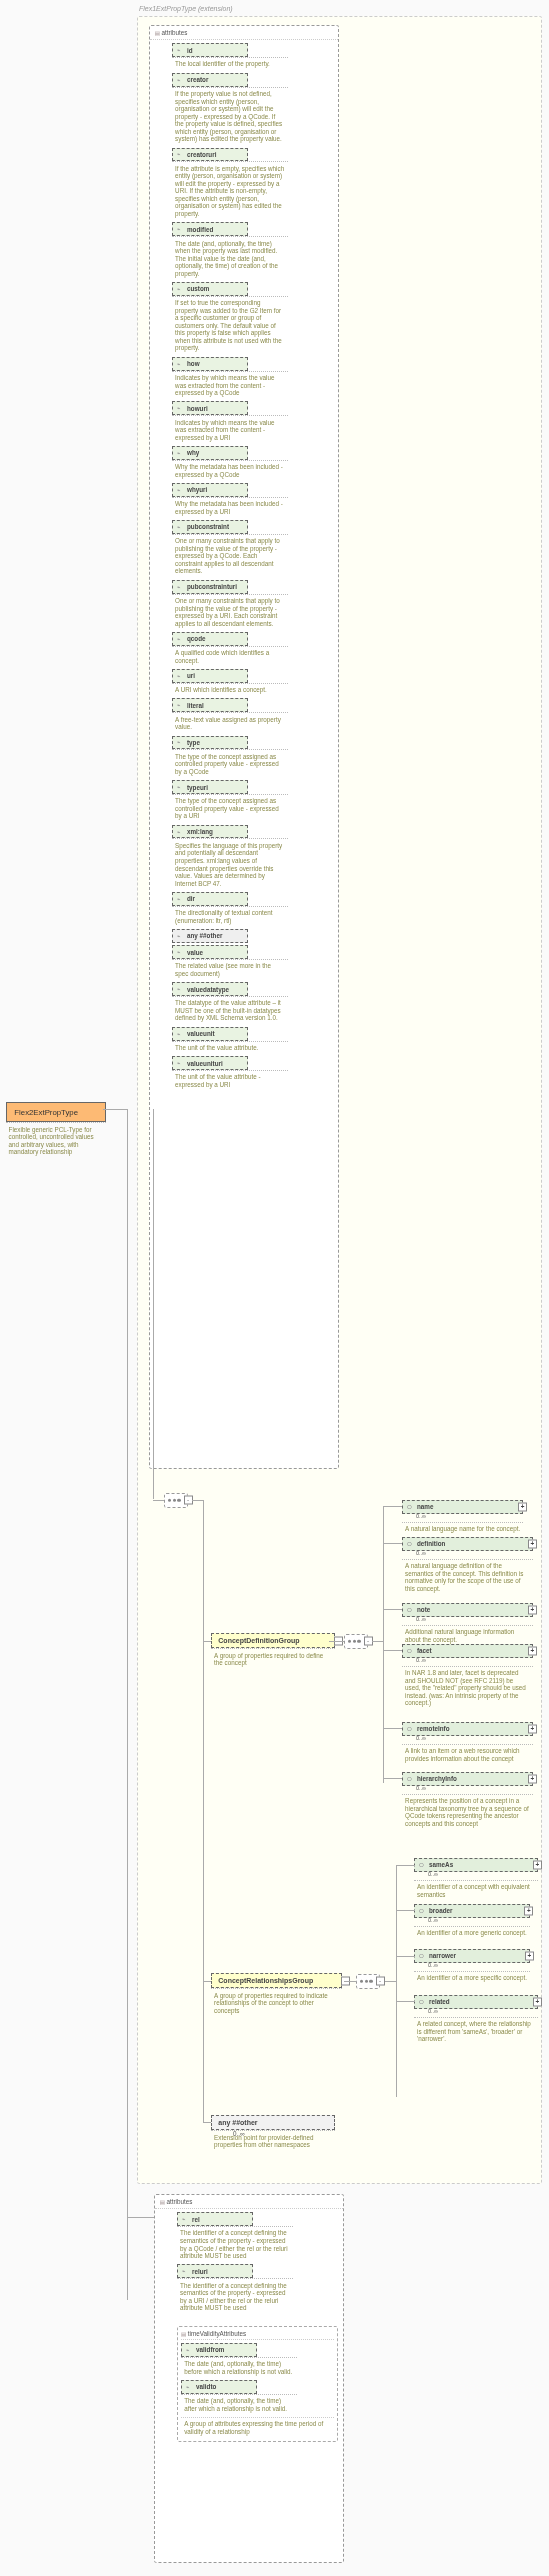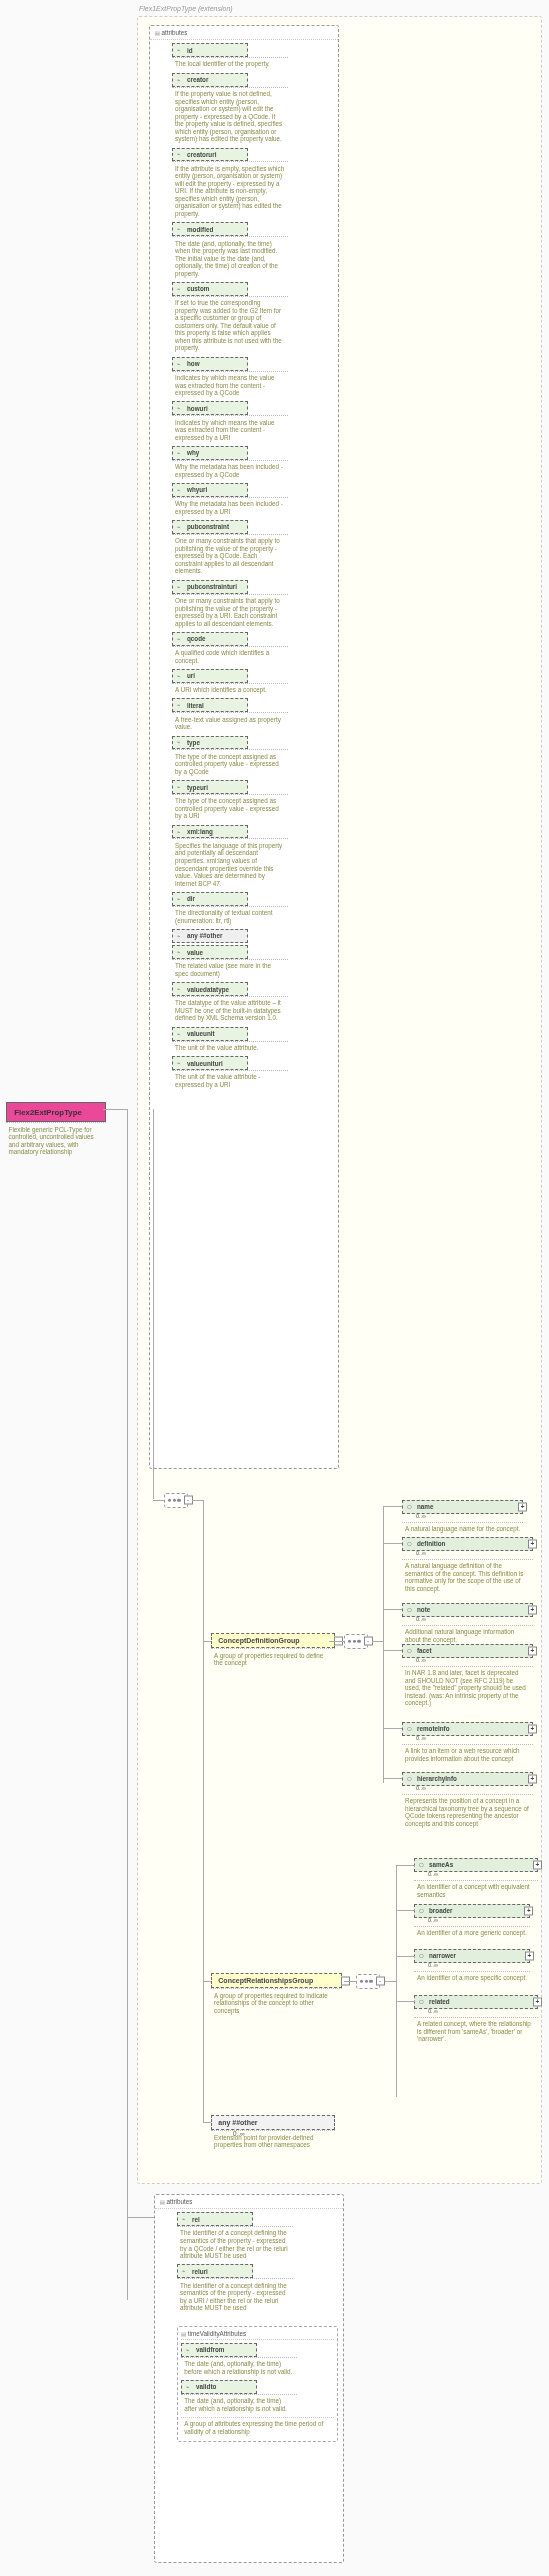--- a/index.html
+++ b/index.html
@@ -10,21 +10,21 @@
   .seq-icon .d1{left:0}.seq-icon .d2{left:4.7px}.seq-icon .d3{left:9.4px}
   .plusminus{position:absolute;width:7px;height:7px;border:0.8px solid #888;background:#fff;top:50%;transform:translateY(-50%);right:-5.5px;font-size:6.3px;line-height:6.3px;text-align:center;color:#666}
   .node{position:absolute}
   .node-box{border:0.8px solid #666;padding:3.1px 6.3px 3.1px 17px;font-weight:bold;color:#444;font-size:7px;position:relative;text-align:left;white-space:nowrap}
   .node-box.yellow{background:#ffffcc}
   .node-box.dashed{border-style:dashed}
   .node-box .adorn{color:#999;font-size:5.5px;position:absolute;left:3.9px;top:50%;transform:translateY(-50%)}
   .desc{font-size:6.3px;color:#8a8a4a;padding:2.4px 3.1px;max-width:94px;line-height:1.2;text-align:left}
   .desc.below{border-top:0.8px dotted #bbb}
   .root{position:absolute}
-  .root-box{background:#ec4899;border:0.8px solid #666;padding:4.7px 7.8px;font-weight:bold;font-size:7.8px;color:#333}
+  .root-box{background:#fdba74;border:0.8px solid #666;padding:4.7px 7.8px;font-weight:normal;font-size:7.8px;color:#333}
   .inherit{position:absolute;font-size:7px;color:#999;font-style:italic}
   .conn{position:absolute;background:#aaa}
   .conn.h{height:0.8px}
   .conn.v{width:0.8px}
   .grp-type{color:#a19191;font-size:5.5px}
 </style>
 </head>
 <body>
 <div class="canvas">
 

